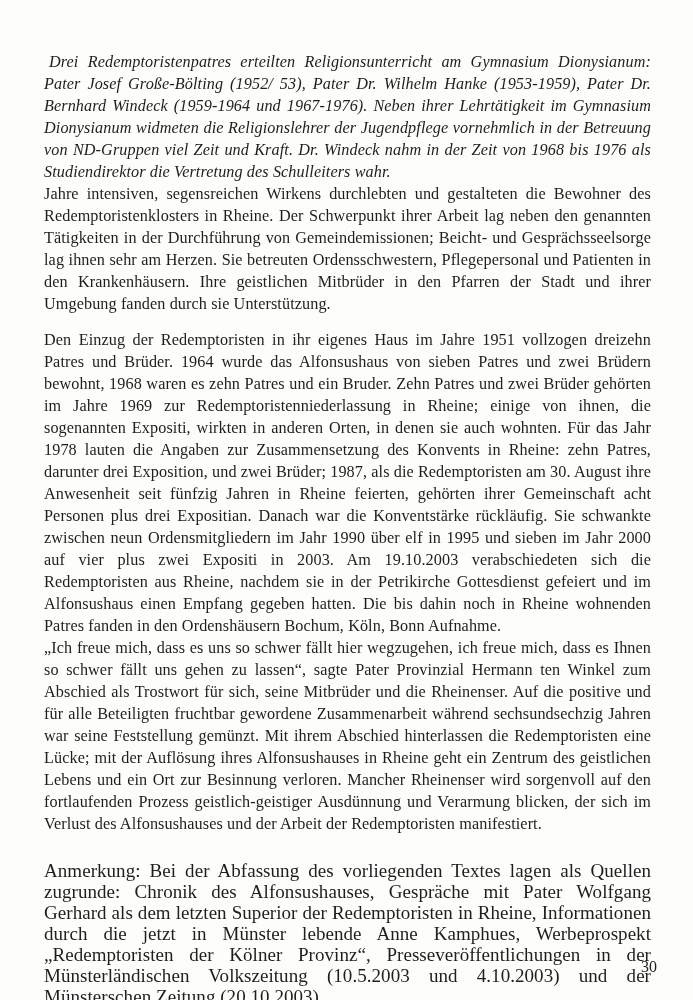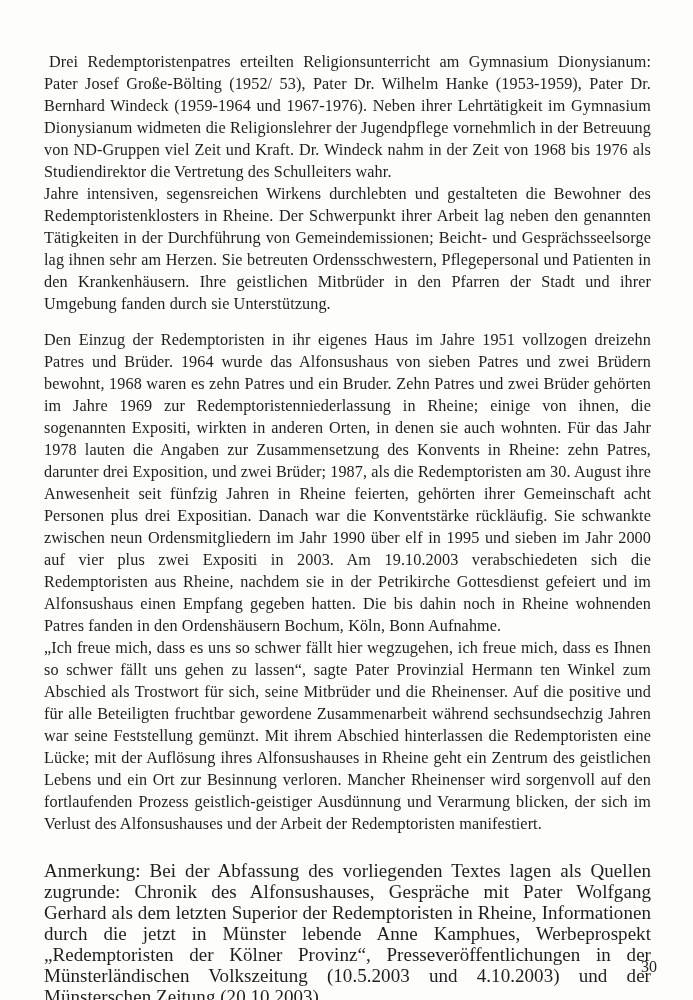--- a/index.html
+++ b/index.html
@@ -25,20 +25,21 @@
     line-height: 22px;
     text-align: justify;
     letter-spacing: 0.1px;
   }
   .para {
     margin: 0;
     padding: 0;
   }
   .para.indent-first {
     text-indent: 5px;
+    font-style: italic;
   }
   .para.gap-above {
     margin-top: 14px;
   }
   .note {
     margin-top: 25px;
     font-size: 19px;
     line-height: 21px;
     letter-spacing: 0.05px;
   }

